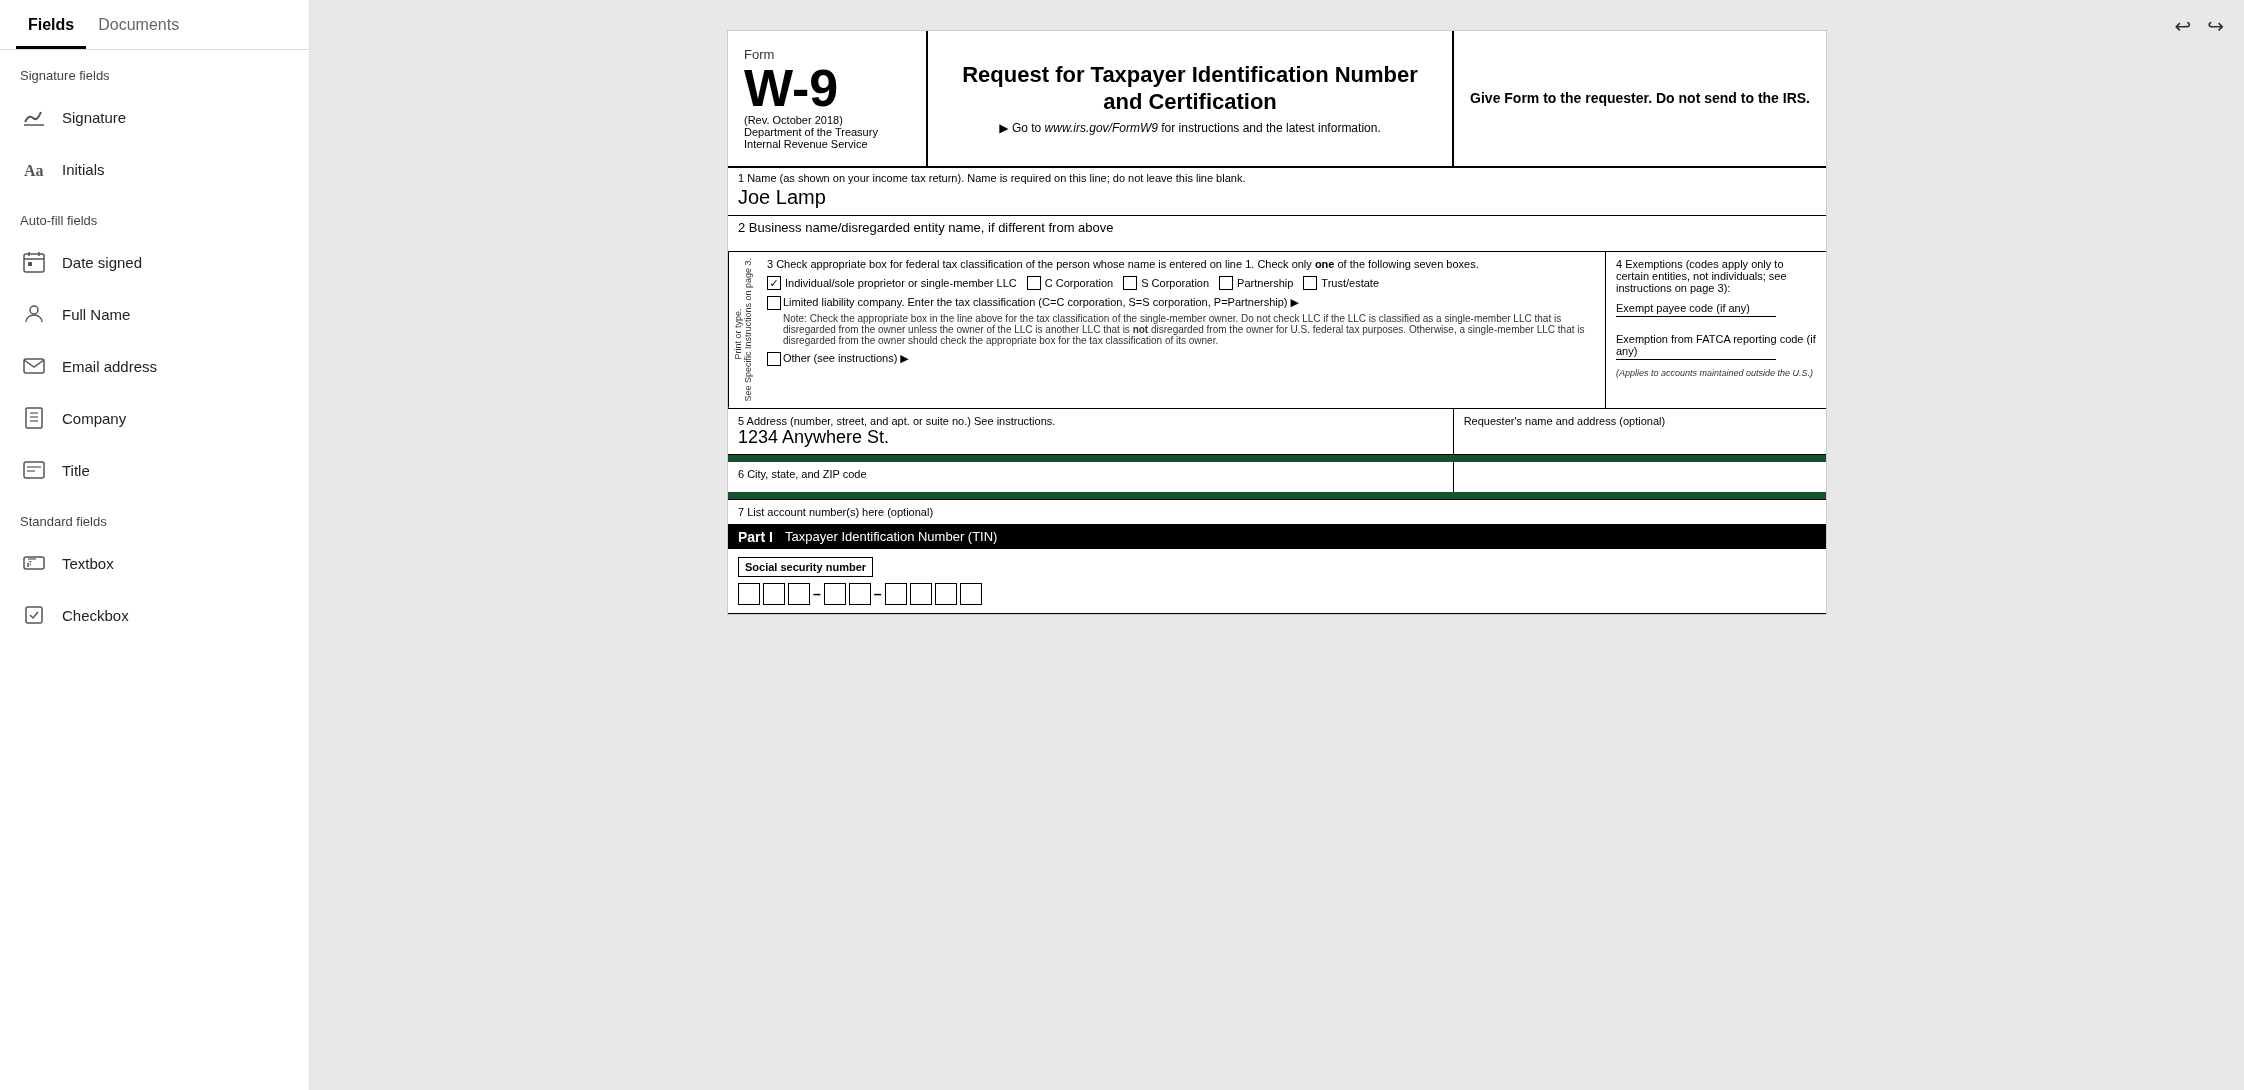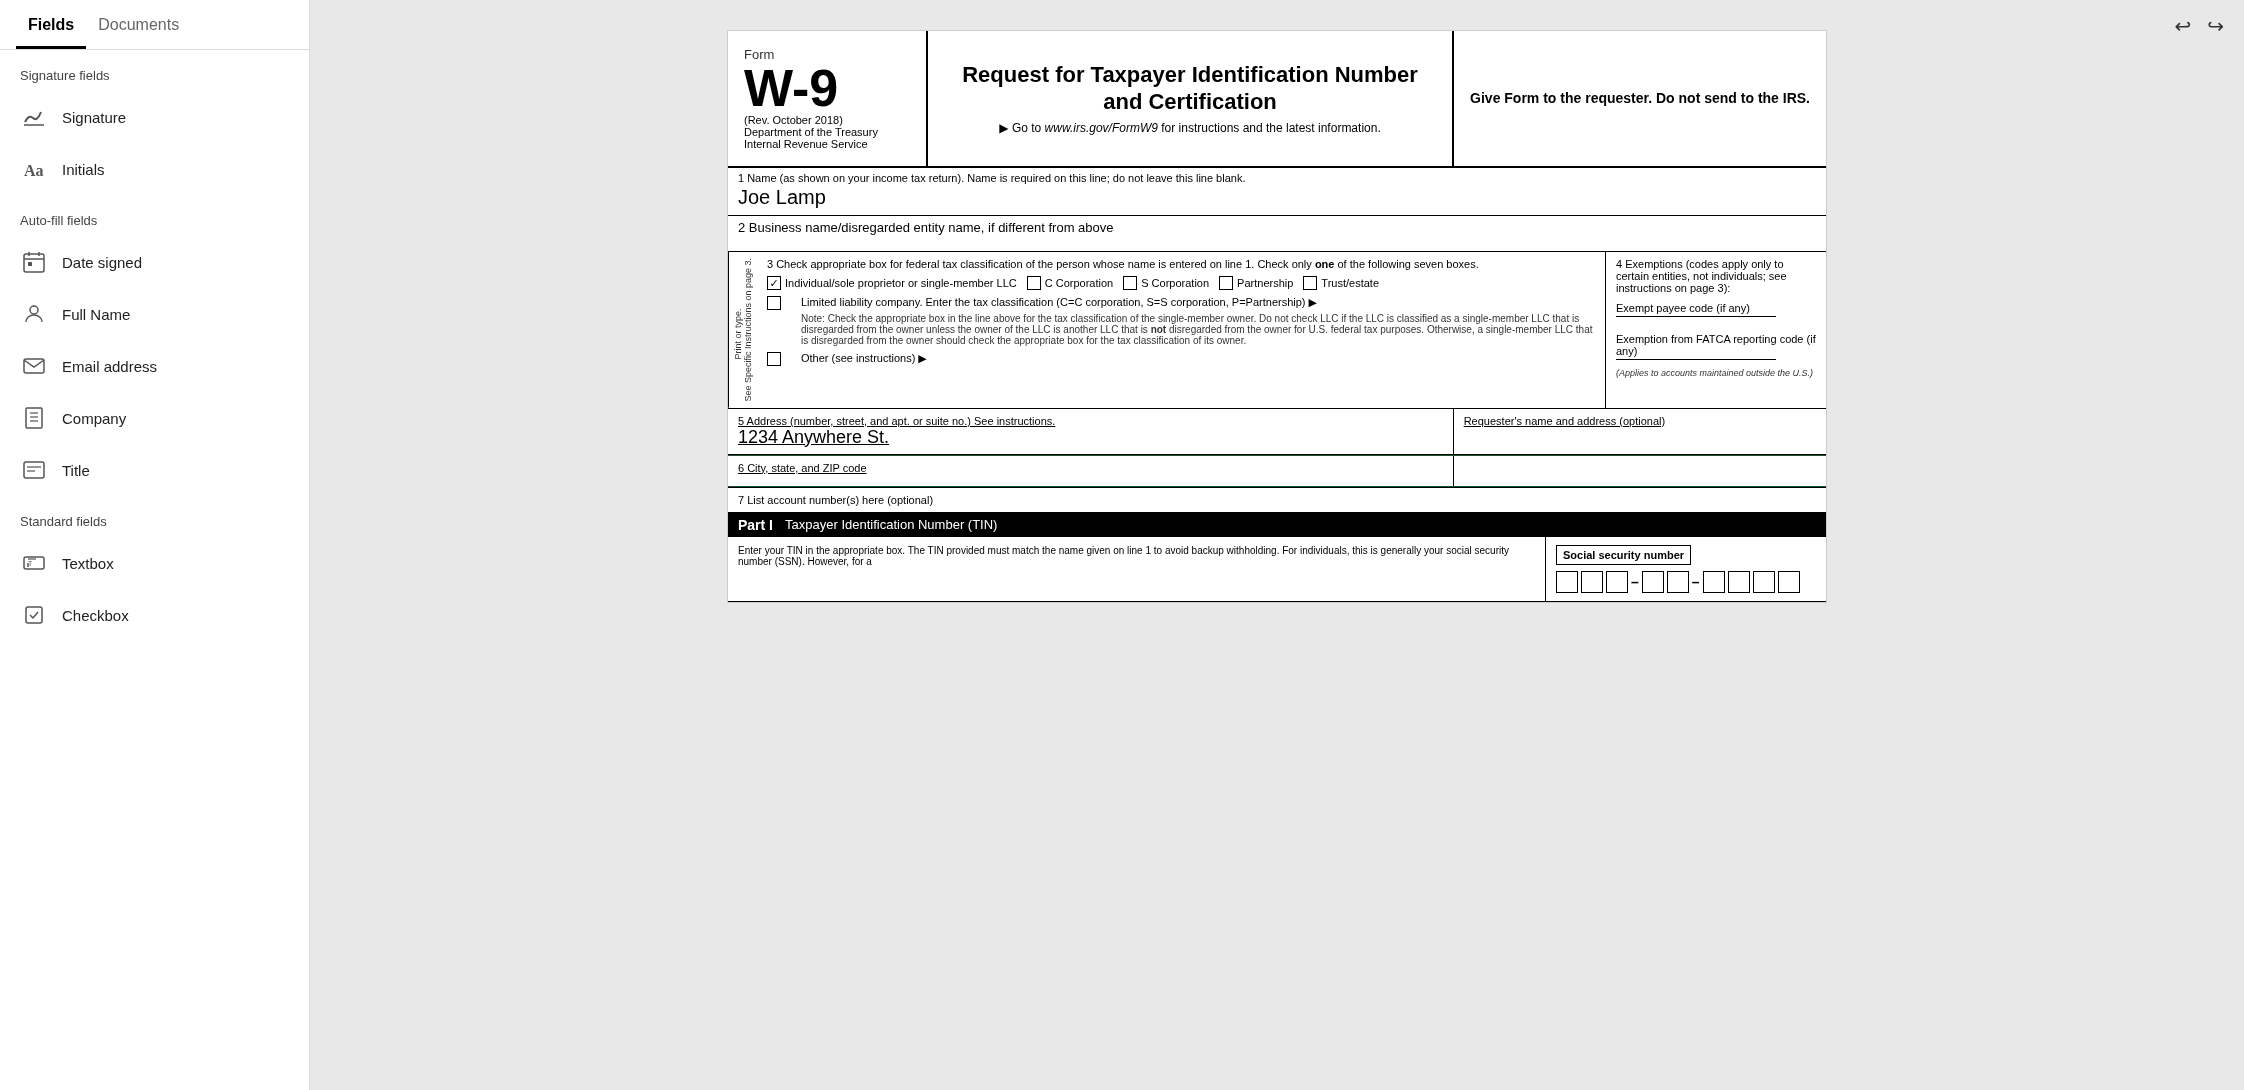--- a/index.html
+++ b/index.html
@@ -219,35 +219,34 @@
 
     .checkbox-box.checked::after {
       content: '✓';
       font-size: 11px;
       color: #000;
     }
 
     .llc-row {
       display: flex;
       align-items: flex-start;
-      gap: 20px;
+      gap: 2px;
       margin: 6px 0;
       font-size: 10px;
     }
 
     .small-text { font-size: 10px; color: #333; }
 
     .address-section {
       border-bottom: 1px solid #000;
     }
 
     .address-row {
       display: flex;
-      border-bottom: 1px solid #14532d;
-      text-decoration: underline;
+      border-bottom: 7px solid #14532d;
     }
 
     .address-cell {
       flex: 1;
       padding: 6px 10px;
       border-right: 1px solid #000;
       font-size: 11px;
     }
 
     .address-cell:last-child { border-right: none; }
@@ -558,23 +557,20 @@
     <div style="padding: 6px 10px; font-size:11px; border-bottom: 1px solid #000;">
       <span>7  List account number(s) here (optional)</span>
     </div>
 
     <div class="part-header">
       <span class="part-label">Part I</span>
       <span>Taxpayer Identification Number (TIN)</span>
     </div>
 
     <div class="tin-section">
-      <div class="tin-left">
-        <p style="font-size:10px;">Enter your TIN in the appropriate box. The TIN provided must match the name given on line 1 to avoid backup withholding. For individuals, this is generally your social security number (SSN). However, for a</p>
-      </div>
       <div class="tin-right">
         <div class="ssn-label">Social security number</div>
         <div class="ssn-boxes">
           <div class="ssn-box"></div>
           <div class="ssn-box"></div>
           <div class="ssn-box"></div>
           <span class="ssn-separator">–</span>
           <div class="ssn-box"></div>
           <div class="ssn-box"></div>
           <span class="ssn-separator">–</span>

